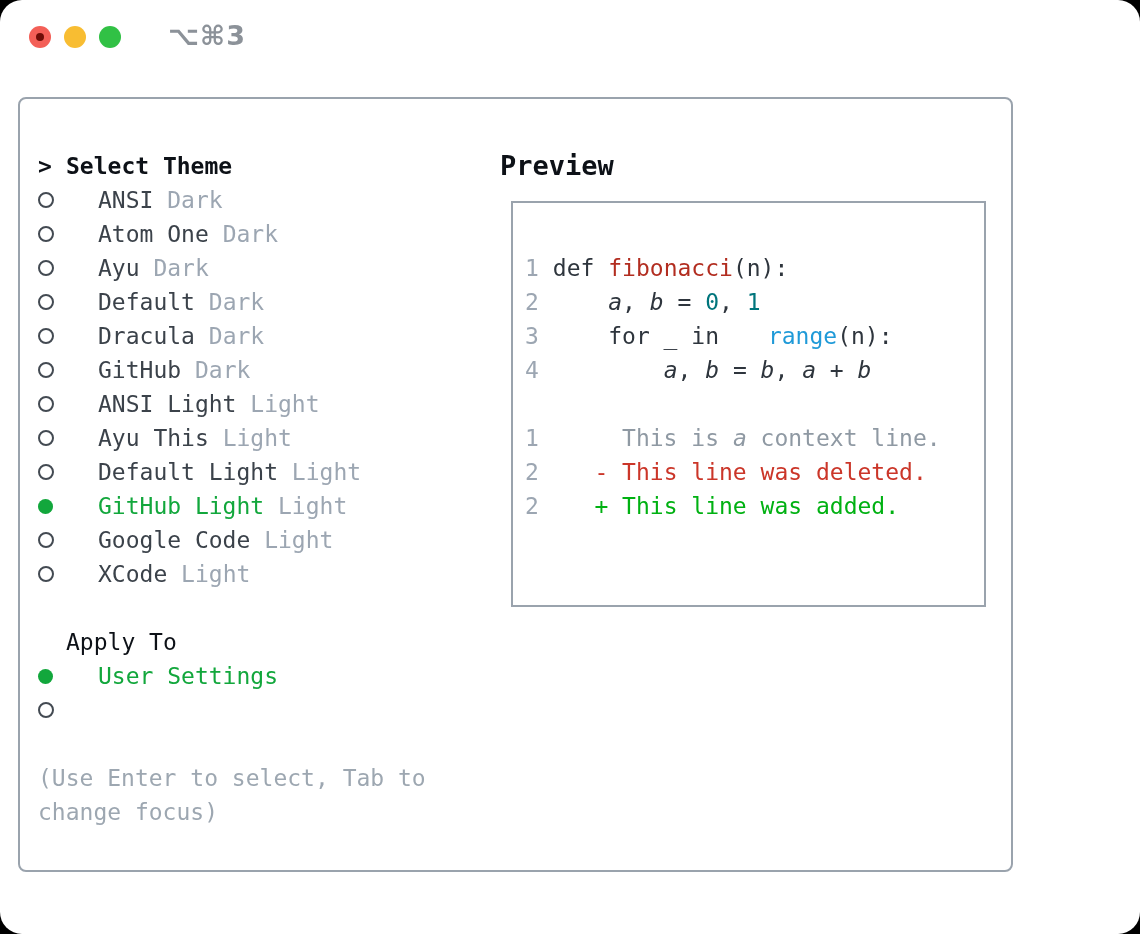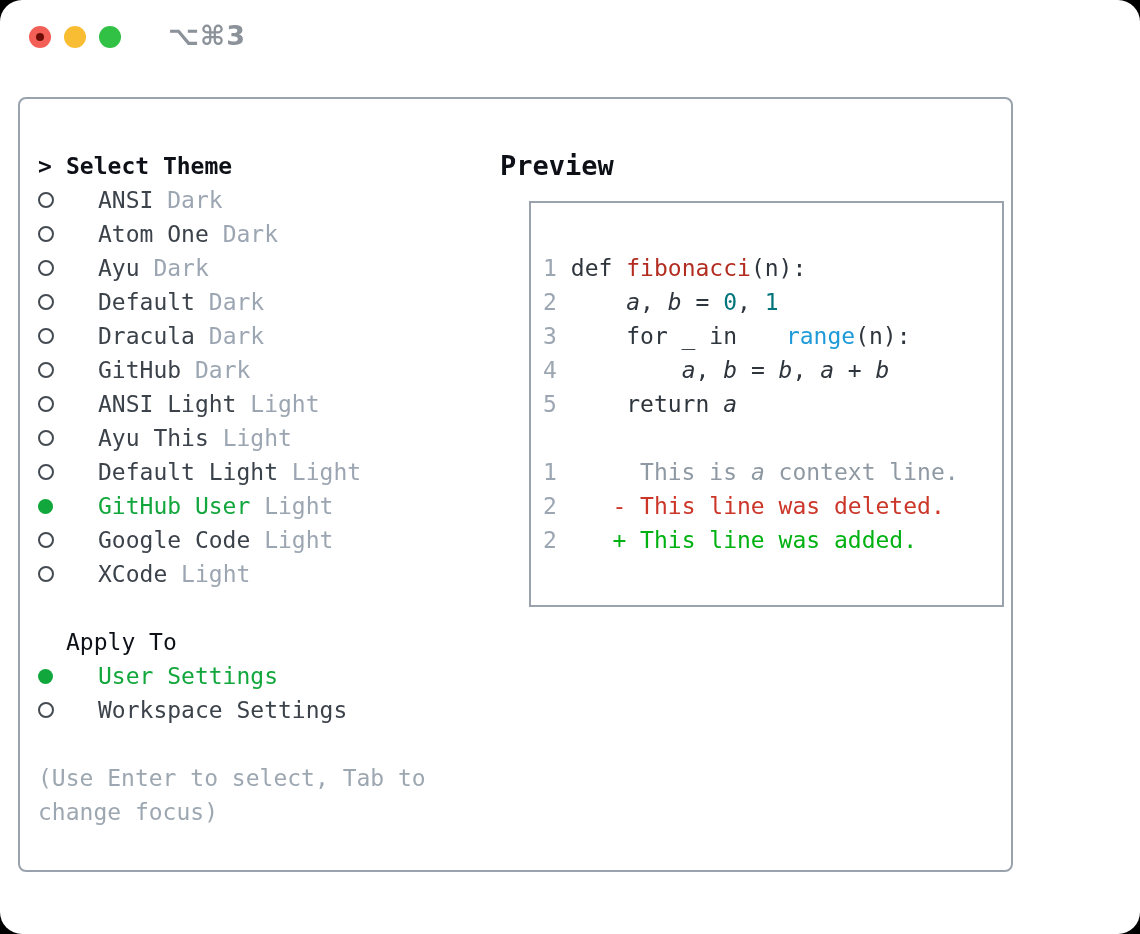--- a/index.html
+++ b/index.html
@@ -30,21 +30,21 @@
   .ring{width:12px;height:12px;border:2px solid var(--ring);border-radius:50%;}
   .dot{width:15px;height:15px;background:var(--sel-green);border-radius:50%;}
   .t-name{color:var(--item-text);margin-left:32px;}
   .t-name.sel{color:var(--sel-green);}
   .t-variant{color:var(--muted);}
   .apply-title{color:var(--header-black);}
   .hint .row{color:var(--hint-gray);height:34px;}
   
   .preview-title{position:absolute;left:480px;top:50px;height:34px;line-height:34px;
                  font-size:27px;font-weight:bold;color:var(--header-black);}
-  .preview-box{position:absolute;left:509px;top:102px;width:475px;height:406px;box-sizing:border-box;
+  .preview-box{position:absolute;left:491px;top:102px;width:475px;height:406px;box-sizing:border-box;
                border:2px solid var(--border-gray);background:#fff;overflow:hidden;}
   .code{padding:48px 0 0 12px;font-size:23px;}
   .code-line{height:34px;line-height:34px;white-space:pre;}
   .ln{display:inline-block;width:14px;color:var(--muted);}
   .seg-p{color:var(--code-text);}
   .seg-fn{color:var(--fn-red);}
   .seg-num{color:var(--teal);}
   .seg-blue{color:var(--blue);margin-left:35px;}
   .seg-var{color:var(--code-text);font-style:italic;}
   .seg-ctx{color:var(--ctx);}
@@ -78,54 +78,53 @@
       <div id="theme-rows">
           <div class="row"><span class="gutter"><span class="ring"></span></span><span class="t-name">ANSI</span><span class="t-variant"> Dark</span></div>
           <div class="row"><span class="gutter"><span class="ring"></span></span><span class="t-name">Atom One</span><span class="t-variant"> Dark</span></div>
           <div class="row"><span class="gutter"><span class="ring"></span></span><span class="t-name">Ayu</span><span class="t-variant"> Dark</span></div>
           <div class="row"><span class="gutter"><span class="ring"></span></span><span class="t-name">Default</span><span class="t-variant"> Dark</span></div>
           <div class="row"><span class="gutter"><span class="ring"></span></span><span class="t-name">Dracula</span><span class="t-variant"> Dark</span></div>
           <div class="row"><span class="gutter"><span class="ring"></span></span><span class="t-name">GitHub</span><span class="t-variant"> Dark</span></div>
           <div class="row"><span class="gutter"><span class="ring"></span></span><span class="t-name">ANSI Light</span><span class="t-variant"> Light</span></div>
           <div class="row"><span class="gutter"><span class="ring"></span></span><span class="t-name">Ayu This</span><span class="t-variant"> Light</span></div>
           <div class="row"><span class="gutter"><span class="ring"></span></span><span class="t-name">Default Light</span><span class="t-variant"> Light</span></div>
-          <div class="row"><span class="gutter"><span class="dot"></span></span><span class="t-name sel">GitHub User</span><span class="t-variant"> Light</span></div>
+          <div class="row"><span class="gutter"><span class="dot"></span></span><span class="t-name sel">GitHub Light</span><span class="t-variant"> Light</span></div>
           <div class="row"><span class="gutter"><span class="ring"></span></span><span class="t-name">Google Code</span><span class="t-variant"> Light</span></div>
           <div class="row"><span class="gutter"><span class="ring"></span></span><span class="t-name">XCode</span><span class="t-variant"> Light</span></div>
         </div>
 
       <div class="row"></div>
 
       <div class="row">
         <span class="gutter"></span>
         <span class="apply-title">Apply To</span>
       </div>
 
       <div id="apply-rows">
           <div class="row"><span class="gutter"><span class="dot"></span></span><span class="t-name sel">User Settings</span></div>
-          <div class="row"><span class="gutter"><span class="ring"></span></span><span class="t-name">Workspace Settings</span></div>
+          <div class="row"><span class="gutter"><span class="ring"></span></span></div>
         </div>
 
       <div class="row"></div>
 
       <div class="hint">
         <div class="row">(Use Enter to select, Tab to</div>
         <div class="row">change focus)</div>
       </div>
     </div>
 
     <div class="preview-title">Preview</div>
 
     <div class="preview-box">
       <div class="code" id="code-lines">
           <div class="code-line"><span class="ln">1</span><span class="seg-p"> def </span><span class="seg-fn">fibonacci</span><span class="seg-p">(n):</span></div>
           <div class="code-line"><span class="ln">2</span><span class="seg-p">     </span><span class="seg-var">a</span><span class="seg-p">, </span><span class="seg-var">b</span><span class="seg-p"> = </span><span class="seg-num">0</span><span class="seg-p">, </span><span class="seg-num">1</span></div>
           <div class="code-line"><span class="ln">3</span><span class="seg-p">     for _ in </span><span class="seg-blue">range</span><span class="seg-p">(n):</span></div>
           <div class="code-line"><span class="ln">4</span><span class="seg-p">         </span><span class="seg-var">a</span><span class="seg-p">, </span><span class="seg-var">b</span><span class="seg-p"> = </span><span class="seg-var">b</span><span class="seg-p">, </span><span class="seg-var">a</span><span class="seg-p"> + </span><span class="seg-var">b</span></div>
-          <div class="code-line"><span class="ln">5</span><span class="seg-p">     return </span><span class="seg-var">a</span></div>
           <div class="code-line"><span class="ln"></span></div>
           <div class="code-line"><span class="ln">1</span><span class="seg-ctx">      This is </span><span class="seg-ctxv">a</span><span class="seg-ctx"> context line.</span></div>
           <div class="code-line"><span class="ln">2</span><span class="seg-p">    </span><span class="seg-del">- This line was deleted.</span></div>
           <div class="code-line"><span class="ln">2</span><span class="seg-p">    </span><span class="seg-add">+ This line was added.</span></div>
         </div>
     </div>
 
   </div>
 </div>
 

